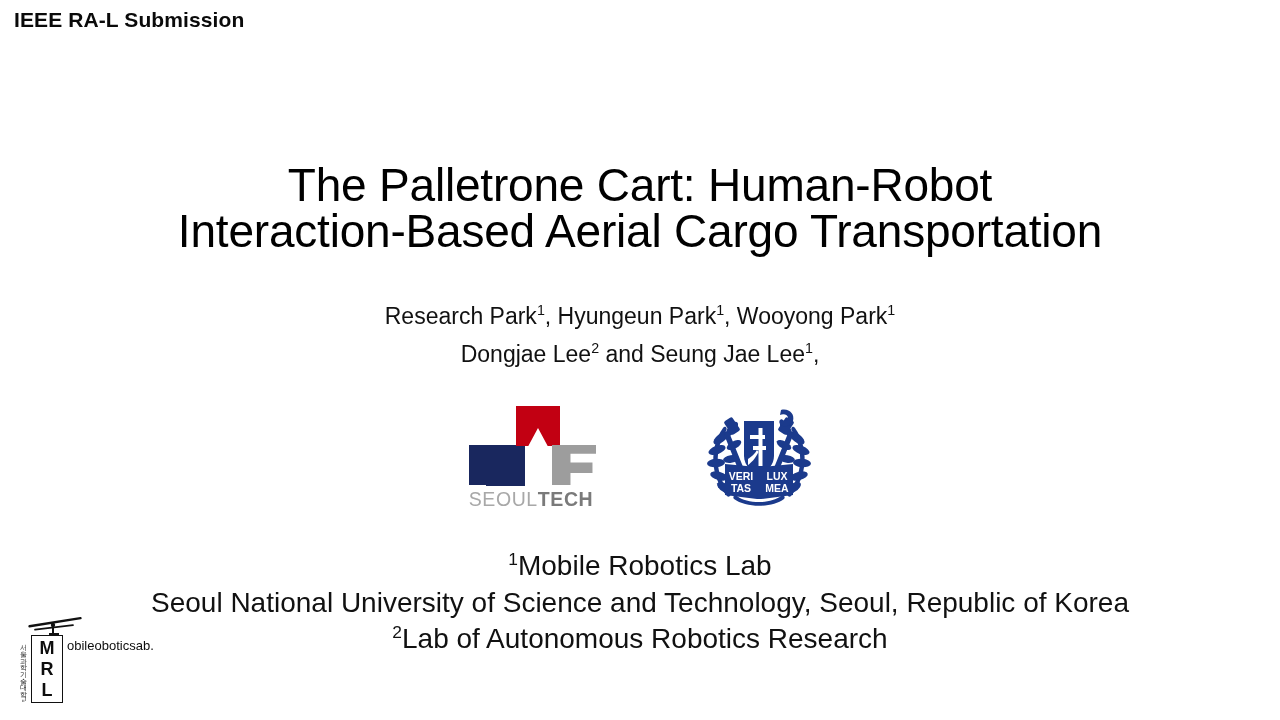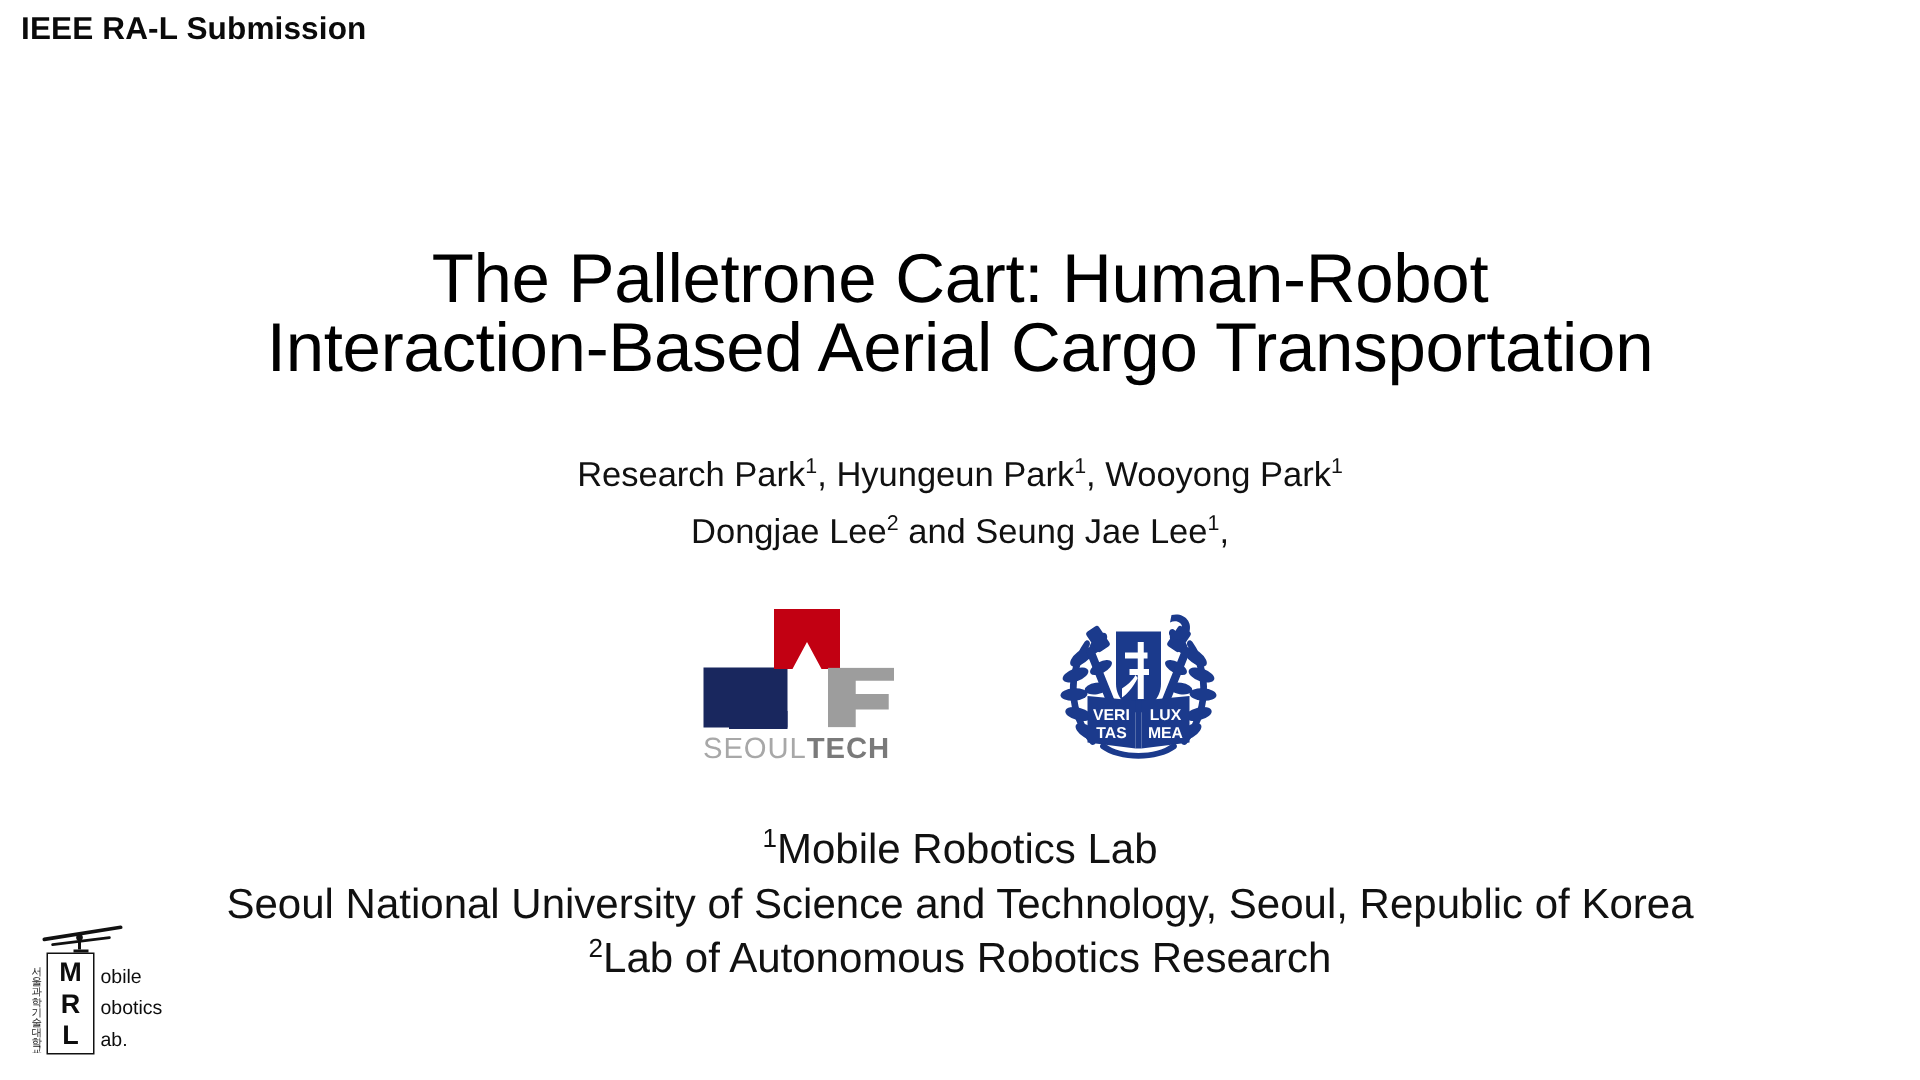--- a/index.html
+++ b/index.html
@@ -182,22 +182,22 @@
     line-height: 21px;
     color: #0d0d0d;
   }
   #mrl-words {
     position: absolute;
     left: 51px;
     top: 21px;
     width: 58px;
     height: 68px;
     display: flex;
-    flex-direction: column;
-    justify-content: flex-end;
+    flex-direction: row;
+    justify-content: flex-start;
   }
   #mrl-words span {
     font-size: 13px;
     line-height: 21px;
     color: #0d0d0d;
   }
   #mrl-drone {
     position: absolute;
     left: 10px;
     top: 0px;

